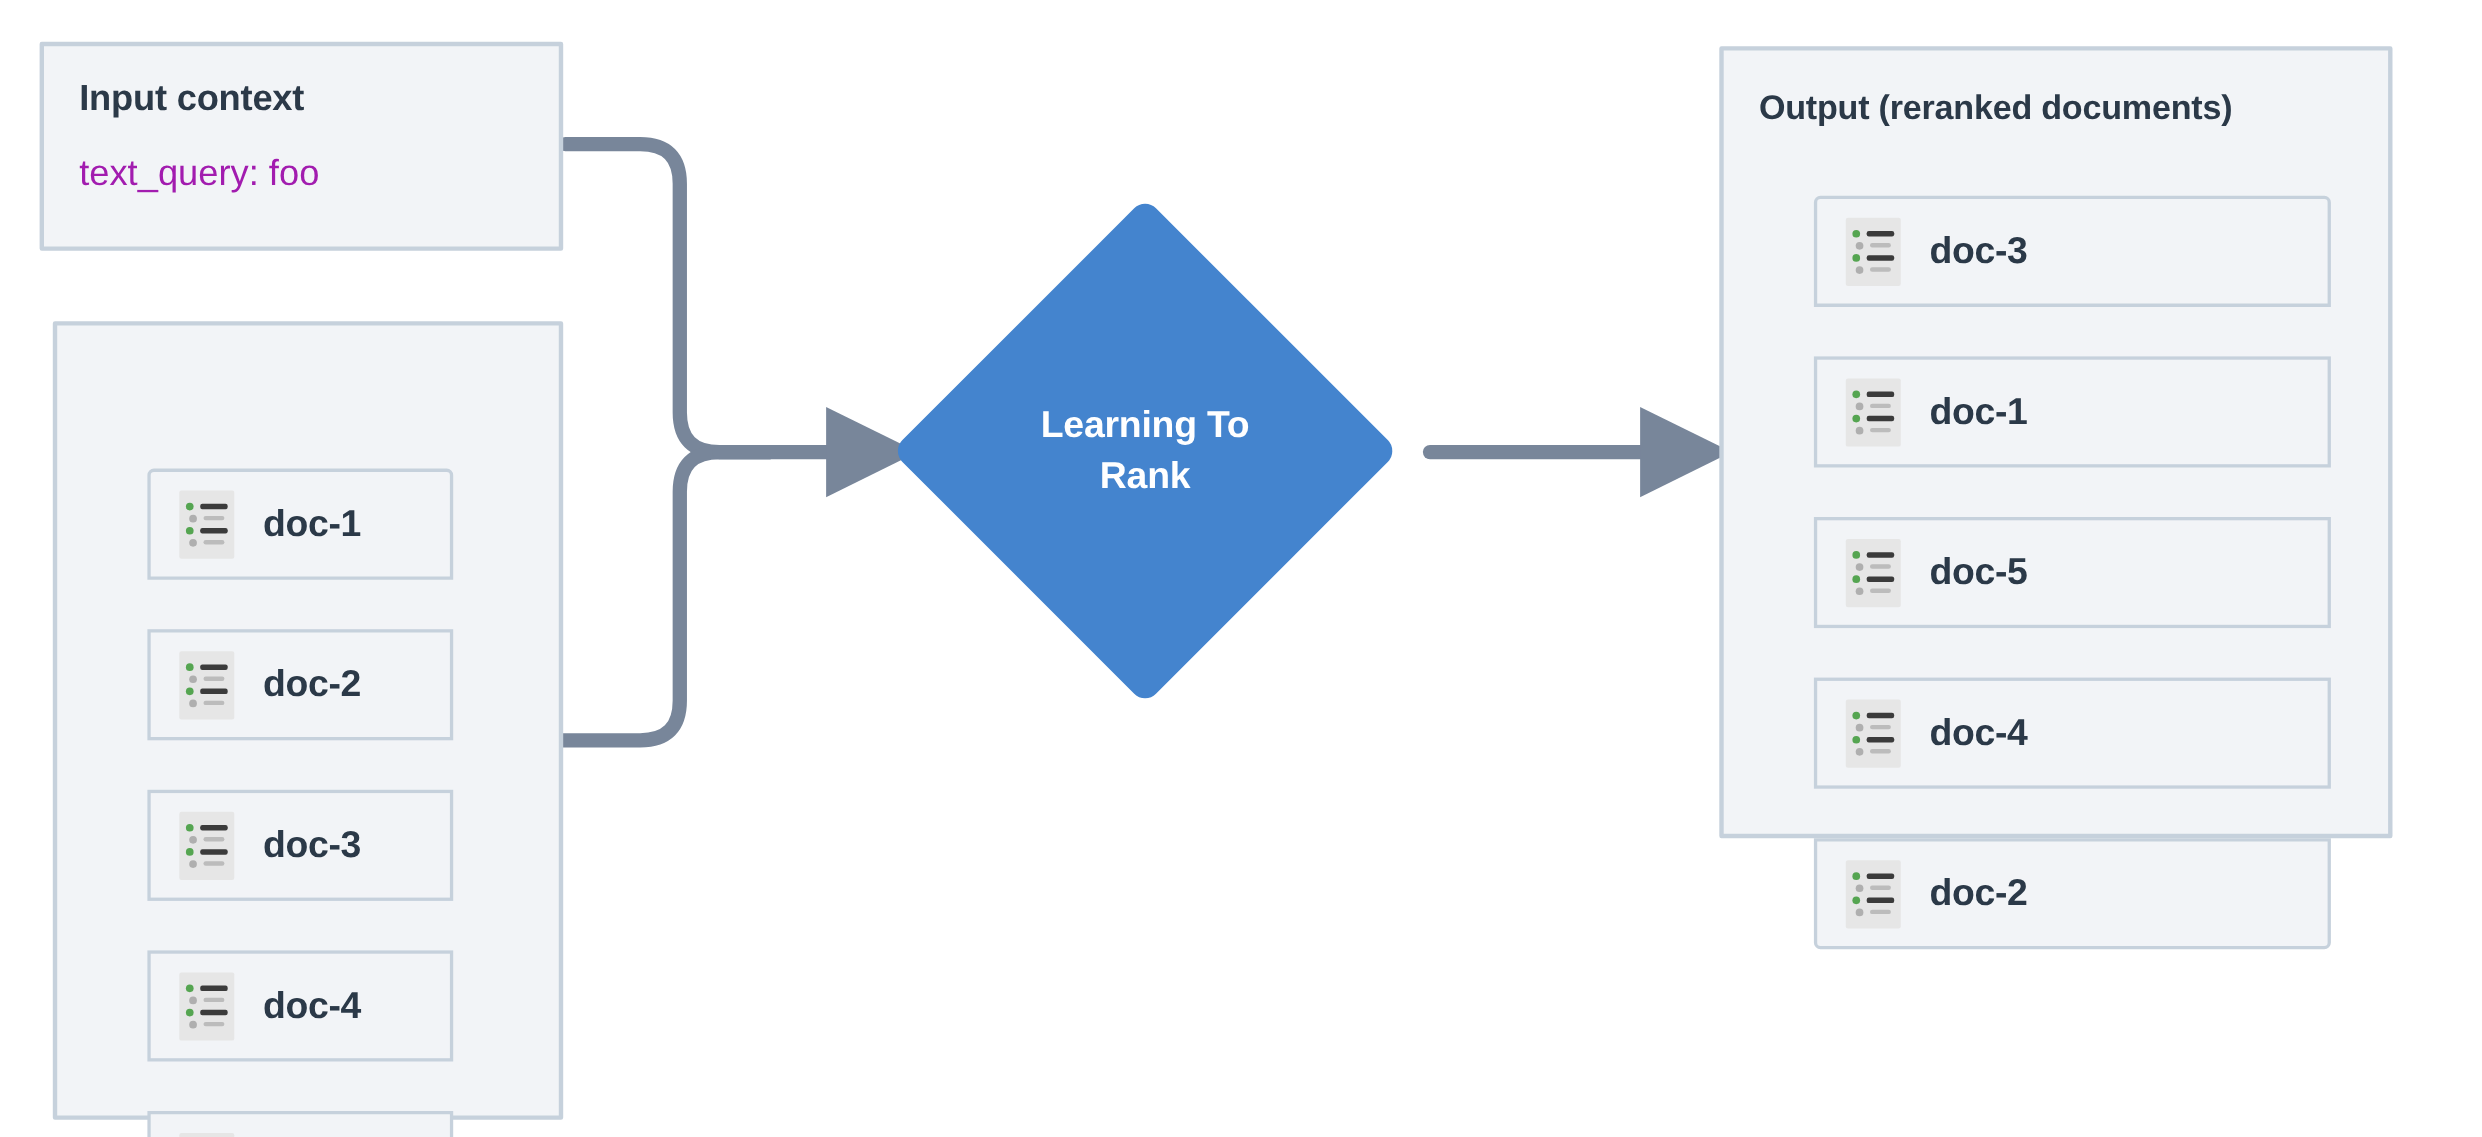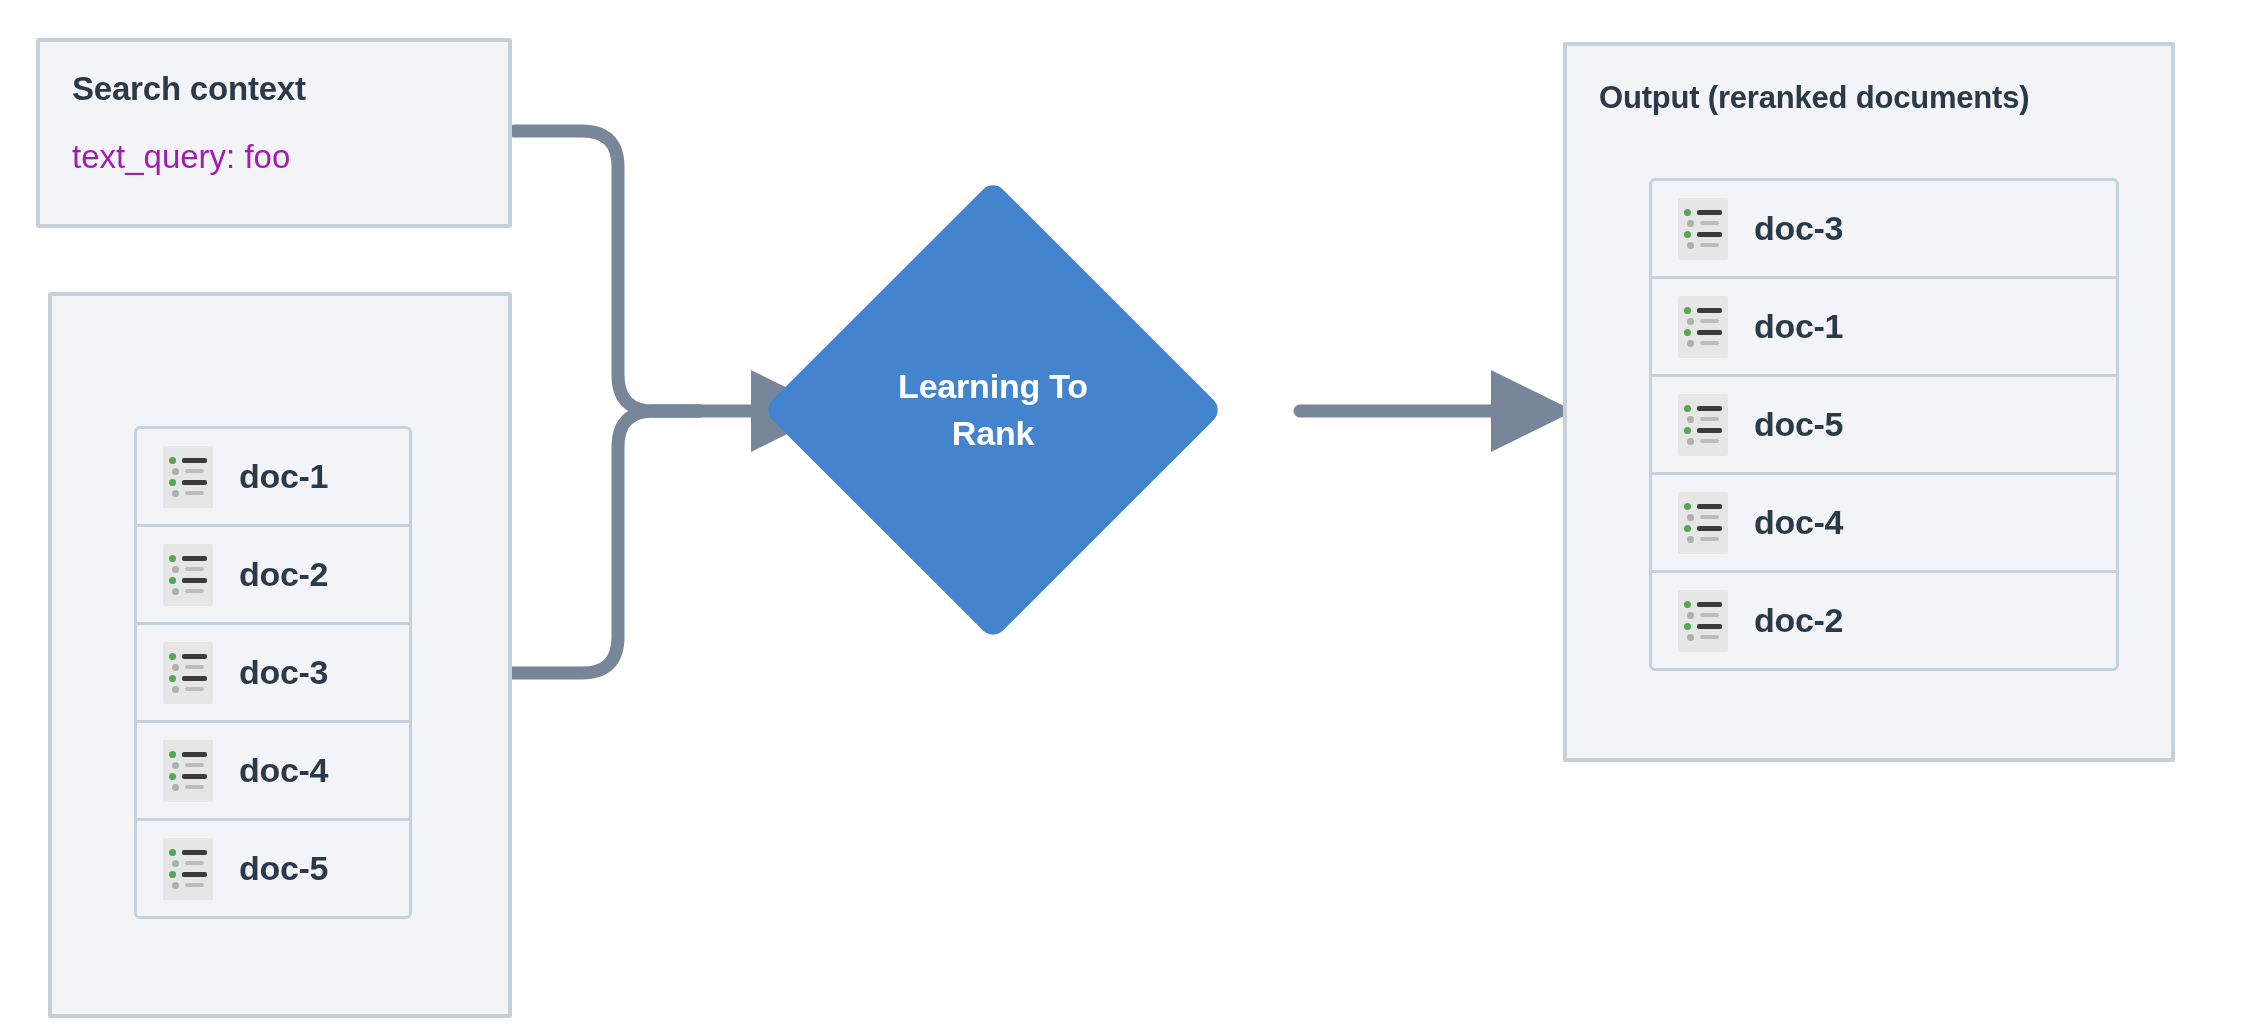--- a/index.html
+++ b/index.html
@@ -96,20 +96,21 @@
     position: absolute;
     left: 82px;
     top: 132px;
     width: 470px;
   }
 
   
   .doc-list {
     display: flex;
     flex-direction: column;
+    gap: 48px;
   }
   .doc-row {
     position: relative;
     display: flex;
     align-items: center;
     background: #f2f4f7;
     border: 3px solid #c6d1dc;
     box-sizing: border-box;
     height: 101px;
     margin-bottom: -3px;
@@ -163,21 +164,21 @@
     flex: none;
   }
   .doc-icon .ln.a .dot { background: #55a551; }
   .doc-icon .ln.a .bar { background: #3b3b3b; width: 25px; height: 5px; }
   .doc-icon .ln.b .dot { background: #afafaf; }
   .doc-icon .ln.b .bar { background: #bcbcbc; width: 19px; }
 
   
   #ltr-node {
     position: absolute;
-    left: 773px;
+    left: 821px;
     top: 190px;
     width: 440px;
     height: 440px;
   }
   #ltr-node .diamond {
     position: absolute;
     left: 57px;
     top: 57px;
     width: 326px;
     height: 326px;
@@ -228,21 +229,21 @@
     <path d="M 514 131 L 582 131 Q 618 131 618 167 L 618 375 Q 618 411 654 411 L 700 411" stroke="#78869a" stroke-width="13" fill="none" stroke-linecap="round" stroke-linejoin="round"></path>
 
     <path d="M 507 673 L 582 673 Q 618 673 618 637 L 618 447 Q 618 411 654 411 L 700 411" stroke="#78869a" stroke-width="13" fill="none" stroke-linecap="round" stroke-linejoin="round"></path>
 
     <path d="M 654 411 L 790 411" stroke="#78869a" stroke-width="13" fill="none" stroke-linecap="round" marker-end="url(#arrowhead)"></path>
 
     <path d="M 1300 411 L 1530 411" stroke="#78869a" stroke-width="13" fill="none" stroke-linecap="round" marker-end="url(#arrowhead)"></path>
   </svg>
 
   <div class="panel" id="search-context">
-    <div class="panel-title">Search context</div>
+    <div class="panel-title">Input context</div>
     <div class="panel-sub">text_query: foo</div>
   </div>
 
   <div class="panel" id="input-documents">
     <div class="doc-list" id="input-doc-list">
         <div class="doc-row">
           <span class="doc-icon">
             <span class="ln a">
               <span class="dot"></span>
               <span class="bar"></span>

